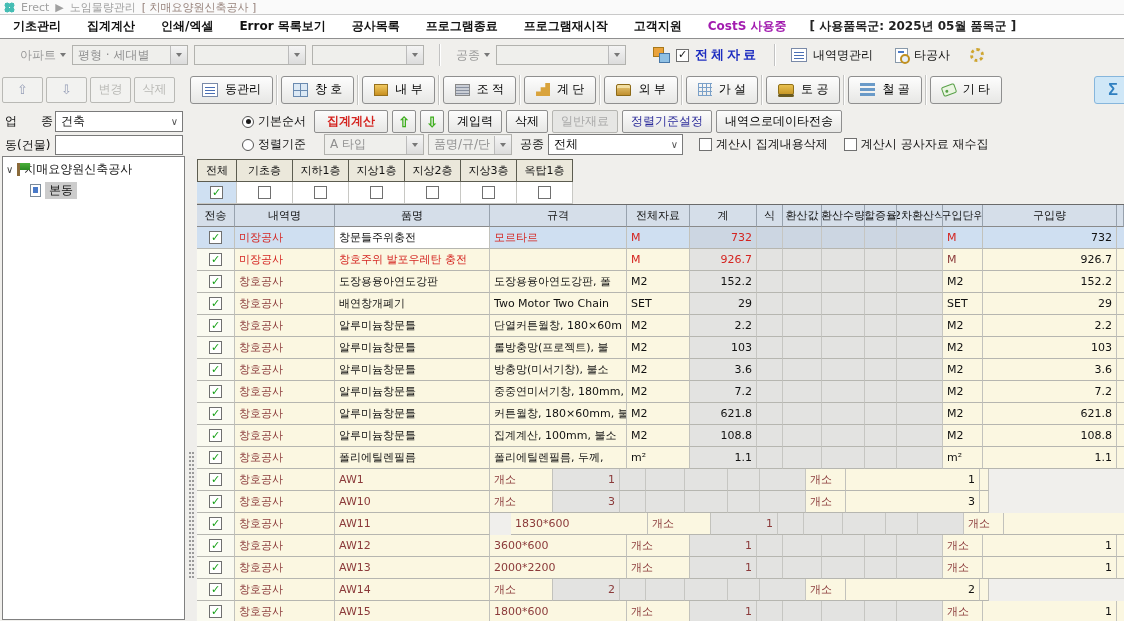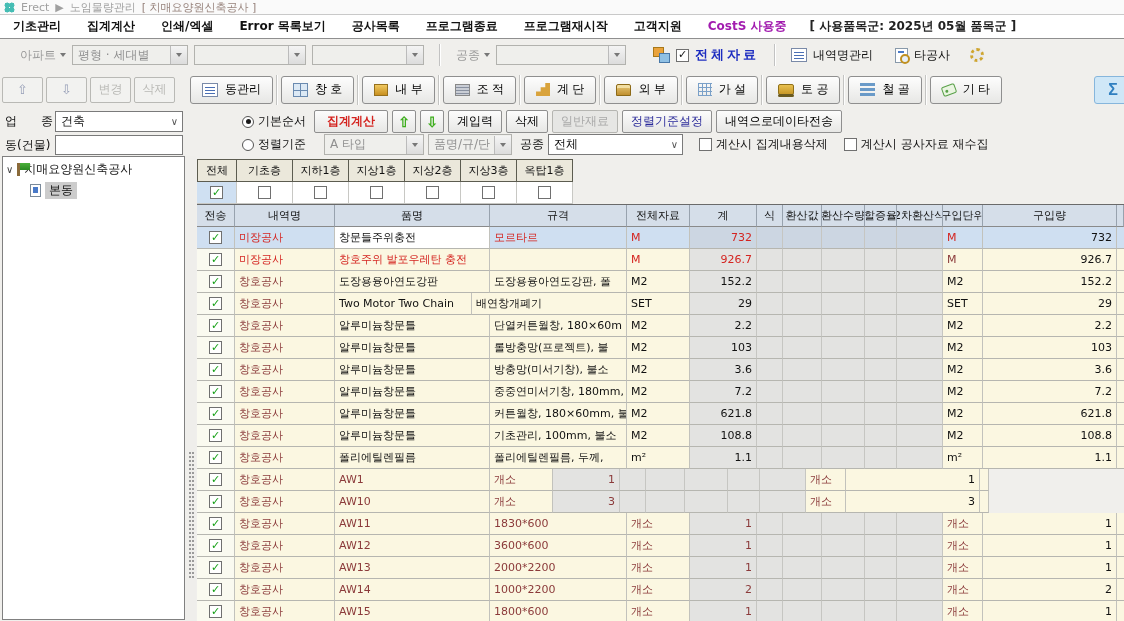--- a/index.html
+++ b/index.html
@@ -464,22 +464,22 @@
           <div class="c gry" style="width: 46px;"></div>
           <div class="c yel" style="width: 40px;">M2</div>
           <div class="c yel num" style="width: 134px;">152.2</div>
           <div class="c yel" style="width: 7px;"></div>
         </div>
         <div class="grow">
           <div class="c snd" style="width: 38px;">
             <span class="cb green checked"></span>
           </div>
           <div class="c yel maroon" style="width: 100px;">창호공사</div>
+          <div class="c yel" style="width: 155px;">배연창개폐기</div>
           <div class="c yel" style="width: 137px;">Two Motor Two Chain</div>
-          <div class="c yel" style="width: 155px;">배연창개폐기</div>
           <div class="c yel" style="width: 63px;">SET</div>
           <div class="c gry num" style="width: 67px;">29</div>
           <div class="c gry" style="width: 26px;"></div>
           <div class="c gry" style="width: 39px;"></div>
           <div class="c gry" style="width: 43px;"></div>
           <div class="c gry" style="width: 32px;"></div>
           <div class="c gry" style="width: 46px;"></div>
           <div class="c yel" style="width: 40px;">SET</div>
           <div class="c yel num" style="width: 134px;">29</div>
           <div class="c yel" style="width: 7px;"></div>
@@ -573,21 +573,21 @@
           <div class="c yel" style="width: 40px;">M2</div>
           <div class="c yel num" style="width: 134px;">621.8</div>
           <div class="c yel" style="width: 7px;"></div>
         </div>
         <div class="grow">
           <div class="c snd" style="width: 38px;">
             <span class="cb green checked"></span>
           </div>
           <div class="c yel maroon" style="width: 100px;">창호공사</div>
           <div class="c yel" style="width: 155px;">알루미늄창문틀</div>
-          <div class="c yel" style="width: 137px;">기초관리, 100mm, 불소</div>
+          <div class="c yel" style="width: 137px;">집계계산, 100mm, 불소</div>
           <div class="c yel" style="width: 63px;">M2</div>
           <div class="c gry num" style="width: 67px;">108.8</div>
           <div class="c gry" style="width: 26px;"></div>
           <div class="c gry" style="width: 39px;"></div>
           <div class="c gry" style="width: 43px;"></div>
           <div class="c gry" style="width: 32px;"></div>
           <div class="c gry" style="width: 46px;"></div>
           <div class="c yel" style="width: 40px;">M2</div>
           <div class="c yel num" style="width: 134px;">108.8</div>
           <div class="c yel" style="width: 7px;"></div>
@@ -643,21 +643,21 @@
           <div class="c yel maroon" style="width: 40px;">개소</div>
           <div class="c yel num" style="width: 134px;">3</div>
           <div class="c yel" style="width: 7px;"></div>
         </div>
         <div class="grow">
           <div class="c snd" style="width: 38px;">
             <span class="cb green checked"></span>
           </div>
           <div class="c yel maroon" style="width: 100px;">창호공사</div>
           <div class="c yel maroon" style="width: 155px;">AW11</div>
-          <div class="c yel maroon" style="width: 137px;">1830*600</div>
+          <div class="c yel maroon" style="width: 137px; margin-left: 21px;">1830*600</div>
           <div class="c yel maroon" style="width: 63px;">개소</div>
           <div class="c gry num maroon" style="width: 67px;">1</div>
           <div class="c gry" style="width: 26px;"></div>
           <div class="c gry" style="width: 39px;"></div>
           <div class="c gry" style="width: 43px;"></div>
           <div class="c gry" style="width: 32px;"></div>
           <div class="c gry" style="width: 46px;"></div>
           <div class="c yel maroon" style="width: 40px;">개소</div>
           <div class="c yel num" style="width: 134px;">1</div>
           <div class="c yel" style="width: 7px;"></div>
@@ -697,21 +697,20 @@
           <div class="c yel maroon" style="width: 40px;">개소</div>
           <div class="c yel num" style="width: 134px;">1</div>
           <div class="c yel" style="width: 7px;"></div>
         </div>
         <div class="grow">
           <div class="c snd" style="width: 38px;">
             <span class="cb green checked"></span>
           </div>
           <div class="c yel maroon" style="width: 100px;">창호공사</div>
           <div class="c yel maroon" style="width: 155px;">AW14</div>
-          <div class="c yel maroon" style="width: 137px;">1000*2200</div>
           <div class="c yel maroon" style="width: 63px;">개소</div>
           <div class="c gry num maroon" style="width: 67px;">2</div>
           <div class="c gry" style="width: 26px;"></div>
           <div class="c gry" style="width: 39px;"></div>
           <div class="c gry" style="width: 43px;"></div>
           <div class="c gry" style="width: 32px;"></div>
           <div class="c gry" style="width: 46px;"></div>
           <div class="c yel maroon" style="width: 40px;">개소</div>
           <div class="c yel num" style="width: 134px;">2</div>
           <div class="c yel" style="width: 7px;"></div>

